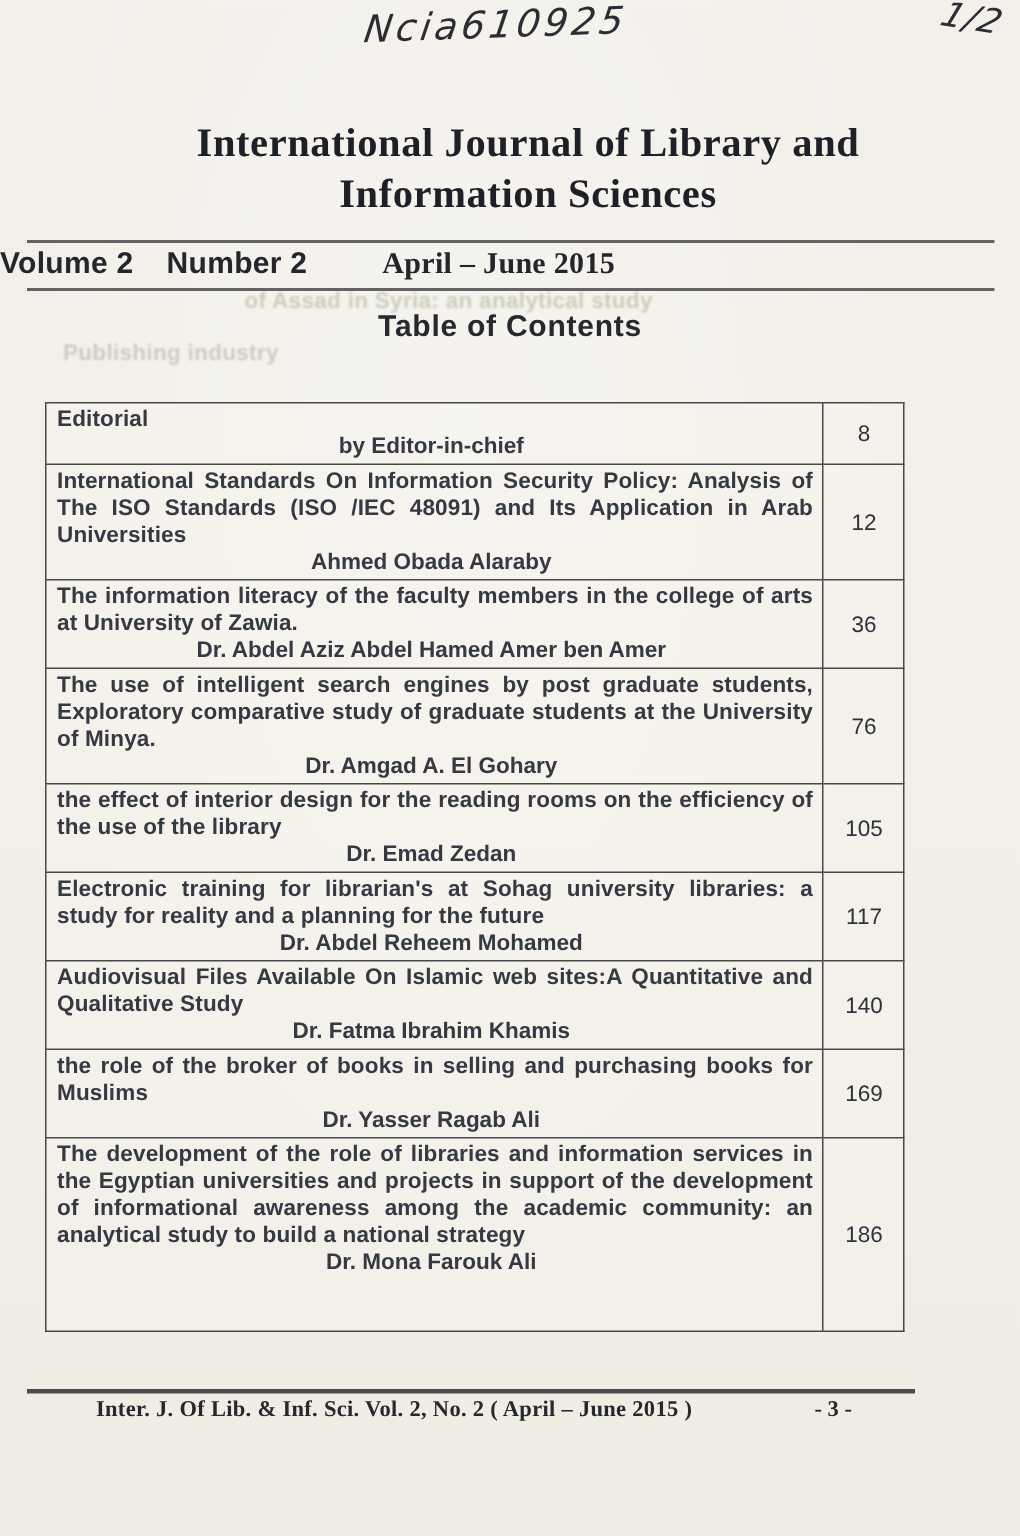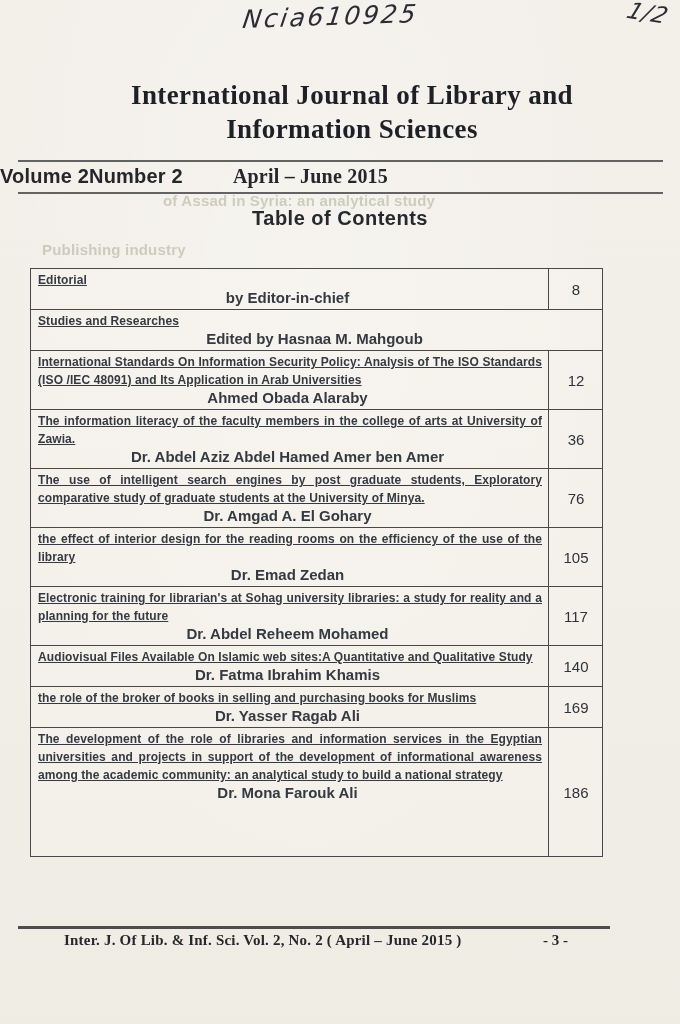--- a/index.html
+++ b/index.html
@@ -41,40 +41,40 @@
   .rule { position:absolute; z-index:2; background:#636363; }
   .rule-a { left:18px; width:645px; top:160px; height:2px; }
   .rule-b { left:18px; width:645px; top:192px; height:2px; }
   .rule-footer { left:18px; width:592px; top:926px; height:2.5px; background:#4c4c4c; }
 
   .volume-line {
     position:absolute; left:0; right:0; top:165px; z-index:2;
     display:flex; align-items:baseline;
     font-weight:bold; font-size:20px; color:#24262c; letter-spacing:0.2px;
   }
-  .gap-s { }
+  .gap-s { margin-left:22px; }
   .gap-l { margin-left:50px;font-family:Liberation Serif, serif; }
 
   .toc-heading {
     position:absolute; left:0; right:0; top:207px; z-index:2;
     text-align:center; font-weight:bold; font-size:20px;
     color:#26292f; letter-spacing:0.5px;
   }
 
   .toc-table {
     position:absolute; left:30px; top:268px; z-index:1;
     width:572px; border-collapse:collapse; table-layout:fixed;
     background:rgba(248,246,240,0.35);
   }
   .col-title { width:518px; }
   .col-page  { width:54px; }
   .toc-table td { border:1.6px solid #47484a; padding:2px 6px 2px 7px; vertical-align:top; }
   .entry-title {
-    font-weight:bold; font-size:12px; line-height:18px; color:#343942;
-    text-align:justify; letter-spacing:0.1px;text-decoration:underline;
+    font-weight:bold; font-size:15px; line-height:18px; color:#343942;
+    text-align:justify; letter-spacing:0.1px;
   }
   .entry-author {
     font-weight:bold; font-size:15px; line-height:18px; color:#343942;
     text-align:center; padding-right:5px;
   }
   .page-cell {
     text-align:center; vertical-align:middle !important;
     font-size:15px; font-weight:400; color:#2e323a;
   }
   .toc-table tr:last-child .title-cell { height:124px; }
@@ -90,21 +90,21 @@
     font-size:15px; color:#26282e;
   }
 </style>
 </head>
 <body>
 
 <div class="page">
 
   <div class="bleed-layer">
       <div class="bleed-frag" style="left: 163px; top: 192px;">of Assad in Syria: an analytical study</div>
-      <div class="bleed-frag" style="left: 42px; top: 241px;">Publishing industry</div>
+      <div class="bleed-frag" style="left: 42px; top: 227px;">Publishing industry</div>
     </div>
 
   <div class="hw-code">Ncia610925</div>
   <div class="hw-mark">1/2</div>
 
   <div class="journal-title">
     <div>International Journal of Library and</div>
     <div>Information Sciences</div>
   </div>
 
@@ -127,26 +127,20 @@
       </colgroup>
     <tbody>
         <tr>
           <td class="title-cell">
             <div class="entry-title">Editorial</div>
             <div class="entry-author">by Editor-in-chief</div>
           </td>
           <td class="page-cell">8</td>
         </tr>
         <tr>
-          <td class="title-cell" colspan="2">
-            <div class="entry-title">Studies and Researches</div>
-            <div class="entry-author">Edited by Hasnaa M. Mahgoub</div>
-          </td>
-        </tr>
-        <tr>
           <td class="title-cell">
             <div class="entry-title">International Standards On Information Security Policy: Analysis of The ISO Standards (ISO /IEC 48091) and Its Application in Arab Universities</div>
             <div class="entry-author">Ahmed Obada Alaraby</div>
           </td>
           <td class="page-cell">12</td>
         </tr>
         <tr>
           <td class="title-cell">
             <div class="entry-title">The information literacy of the faculty members in the college of arts at University of  Zawia.</div>
             <div class="entry-author">Dr. Abdel Aziz Abdel Hamed Amer ben Amer</div>

